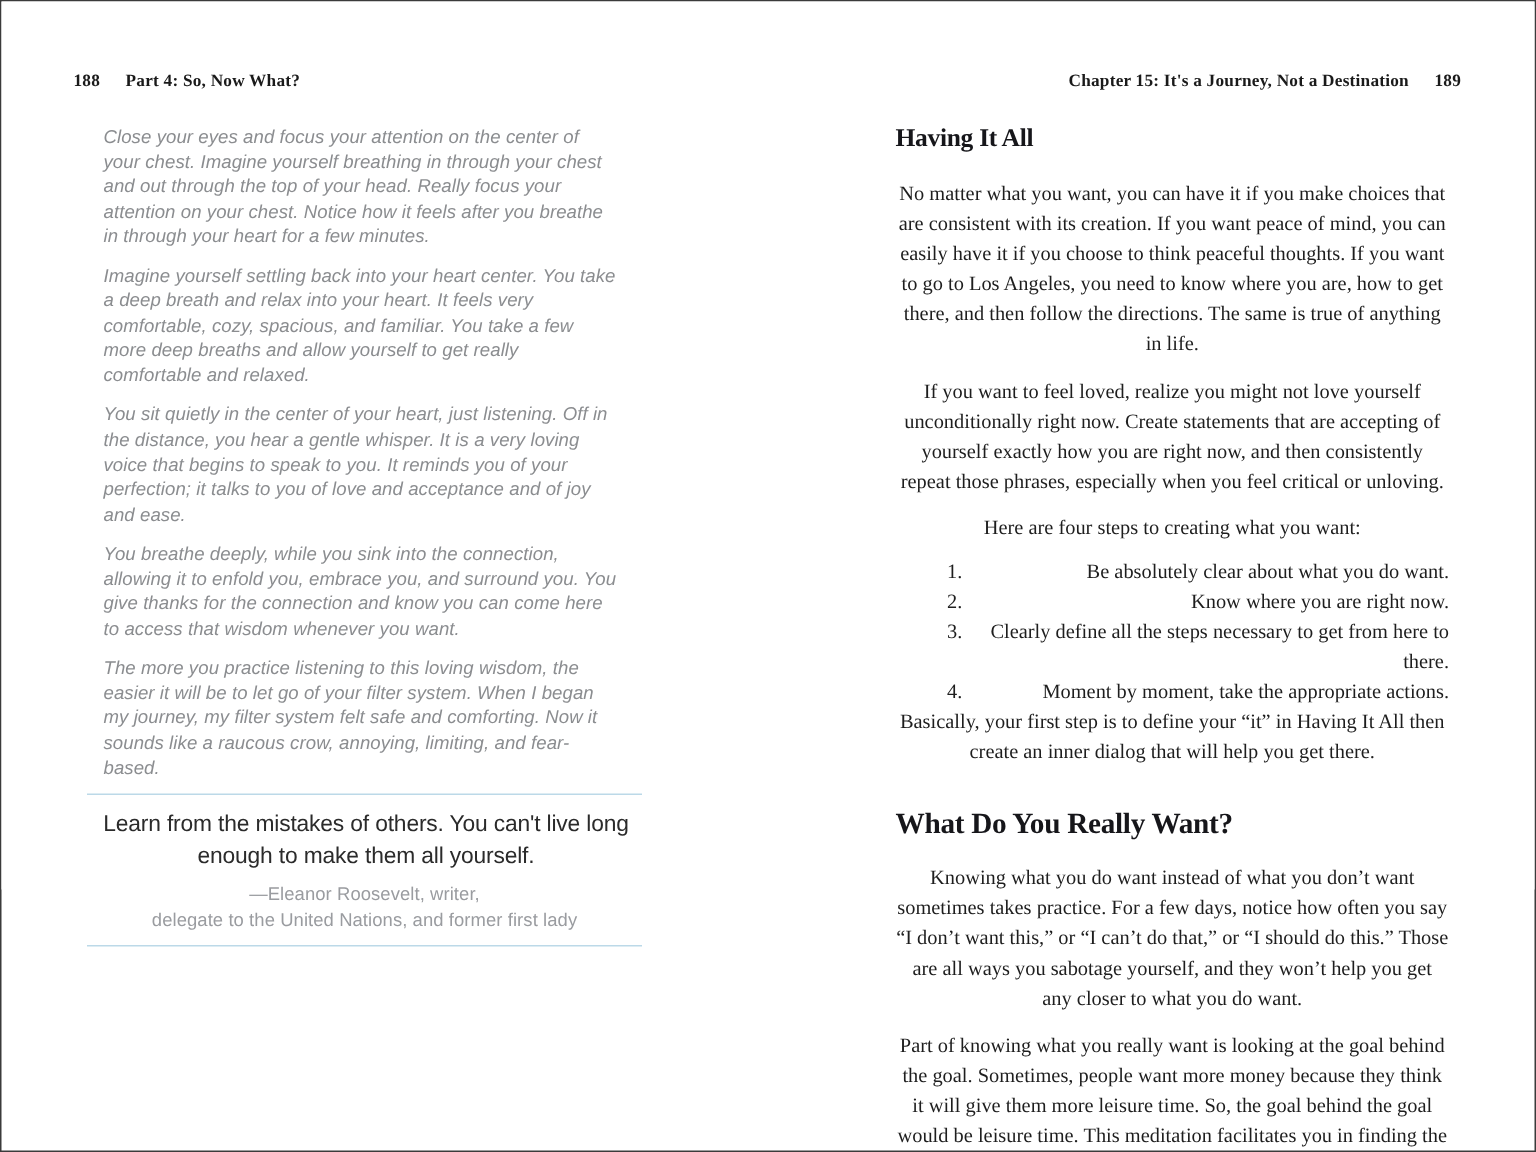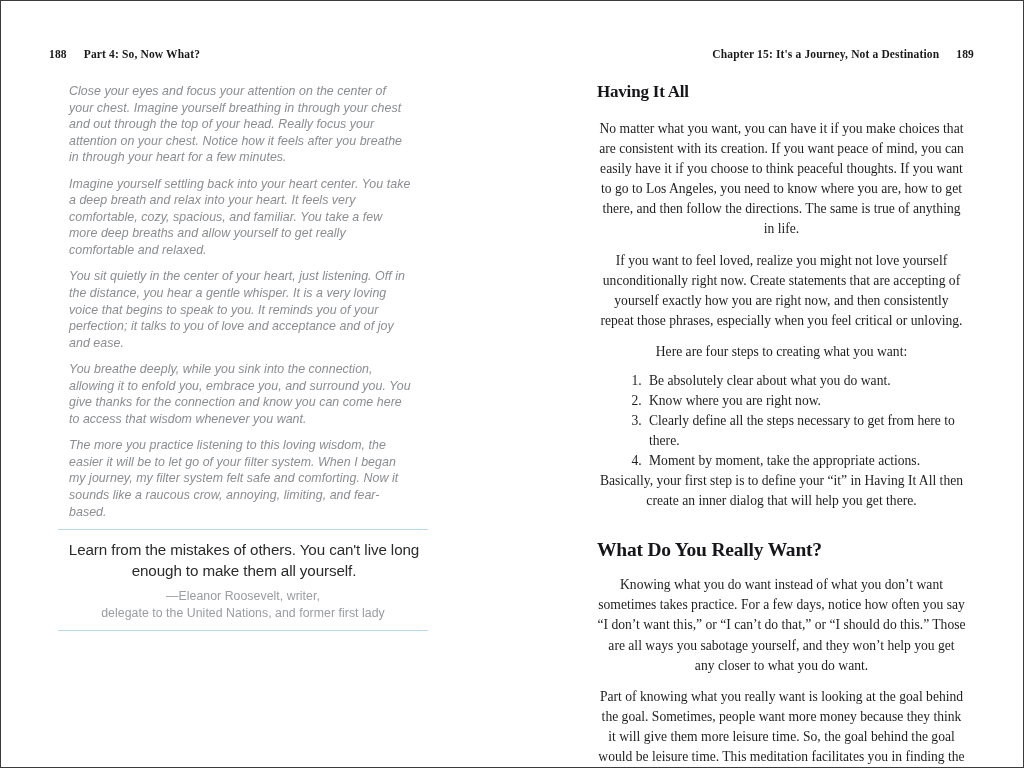--- a/index.html
+++ b/index.html
@@ -126,20 +126,21 @@
     color: #1e1e1e;
     margin: 0 0 11px 0;
     text-align: center;
   }
   p.body-para.tight { margin-bottom: 9px; }
 
   ol.steps {
     margin: 6px 0 0 0;
     padding-left: 48px;
     list-style-position: outside;
+    text-align: right;
   }
   ol.steps li {
     font-family: "Liberation Serif", serif;
     font-size: 13.6px;
     line-height: 19.2px;
     color: #1e1e1e;
     margin-bottom: 1px;
     padding-left: 4px;
   }
 

